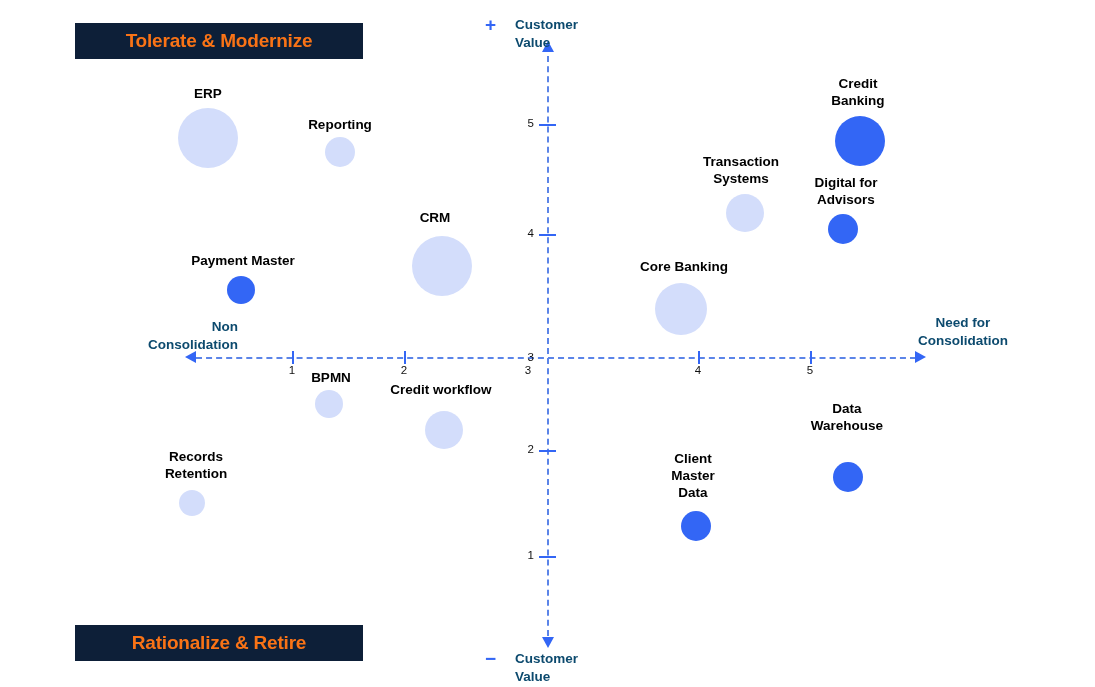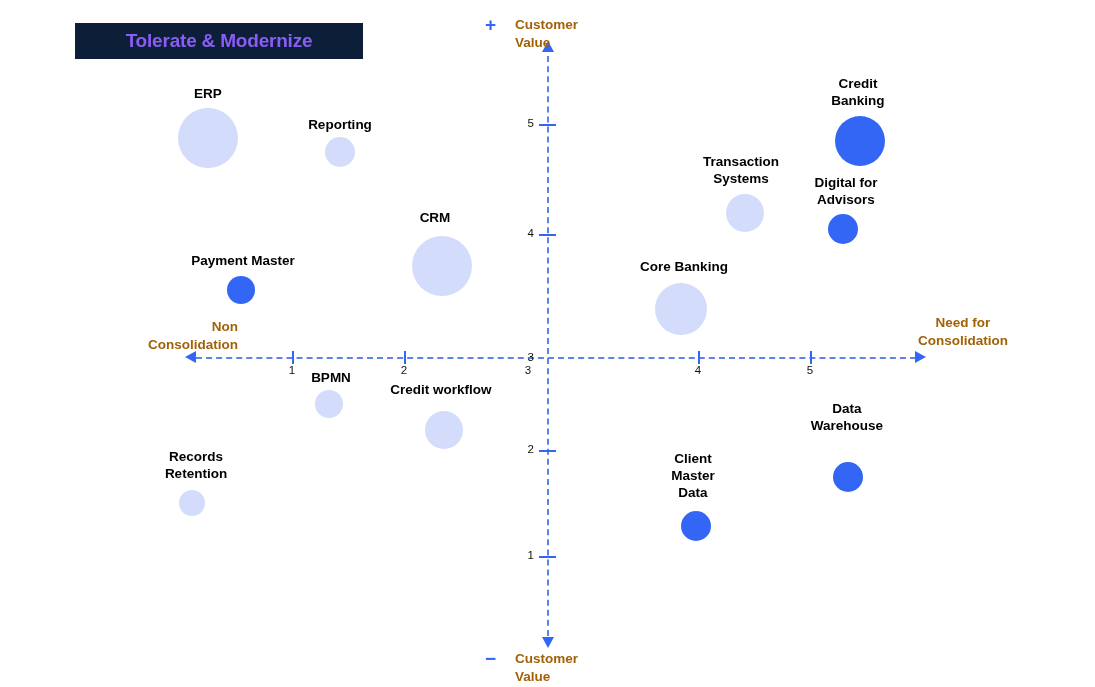--- a/index.html
+++ b/index.html
@@ -17,21 +17,21 @@
     width: 1095px;
     height: 687px;
     background: #ffffff;
     overflow: hidden;
   }
 
   
   .quad-banner {
     position: absolute;
     background: #0d1f38;
-    color: #8b5cf6;
+    color: #f97316;
     font-size: 19px;
     font-weight: bold;
     letter-spacing: -0.2px;
     display: flex;
     align-items: center;
     justify-content: center;
     height: 36px;
     box-sizing: border-box;
   }
   #banner-tl { left: 75px;  top: 23px;  width: 288px; }
@@ -81,21 +81,21 @@
   }
   #arrow-down {
     left: 542px; top: 637px;
     border-width: 11px 6px 0 6px;
     border-color: #3366f5 transparent transparent transparent;
   }
 
   
   .axis-caption {
     position: absolute;
-    color: #a16207;
+    color: #0c4a6e;
     font-size: 13.5px;
     font-weight: bold;
     line-height: 1.35;
     white-space: nowrap;
   }
   #cap-left   { left: 128px; top: 318px; text-align: right; width: 110px; }
   #cap-right  { left: 898px; top: 314px; text-align: center; width: 130px; }
   #cap-top    { left: 515px; top: 16px;  text-align: left; width: 150px; }
   #cap-bottom { left: 515px; top: 650px; text-align: left; width: 150px; }
   .plusminus {
@@ -146,20 +146,21 @@
     text-align: center;
     white-space: pre-line;
   }
 </style>
 </head>
 <body>
 
 <div id="canvas">
 
   <div class="quad-banner" id="banner-tl">Tolerate &amp; Modernize</div>
+  <div class="quad-banner" id="banner-bl">Rationalize &amp; Retire</div>
 
   <div class="axis-line" id="x-axis"></div>
   <div class="axis-line" id="y-axis"></div>
   <div class="arrow" id="arrow-right"></div>
   <div class="arrow" id="arrow-left"></div>
   <div class="arrow" id="arrow-up"></div>
   <div class="arrow" id="arrow-down"></div>
 
   <div class="axis-caption" id="cap-left" style="white-space: pre-line;">Non
 Consolidation</div>

